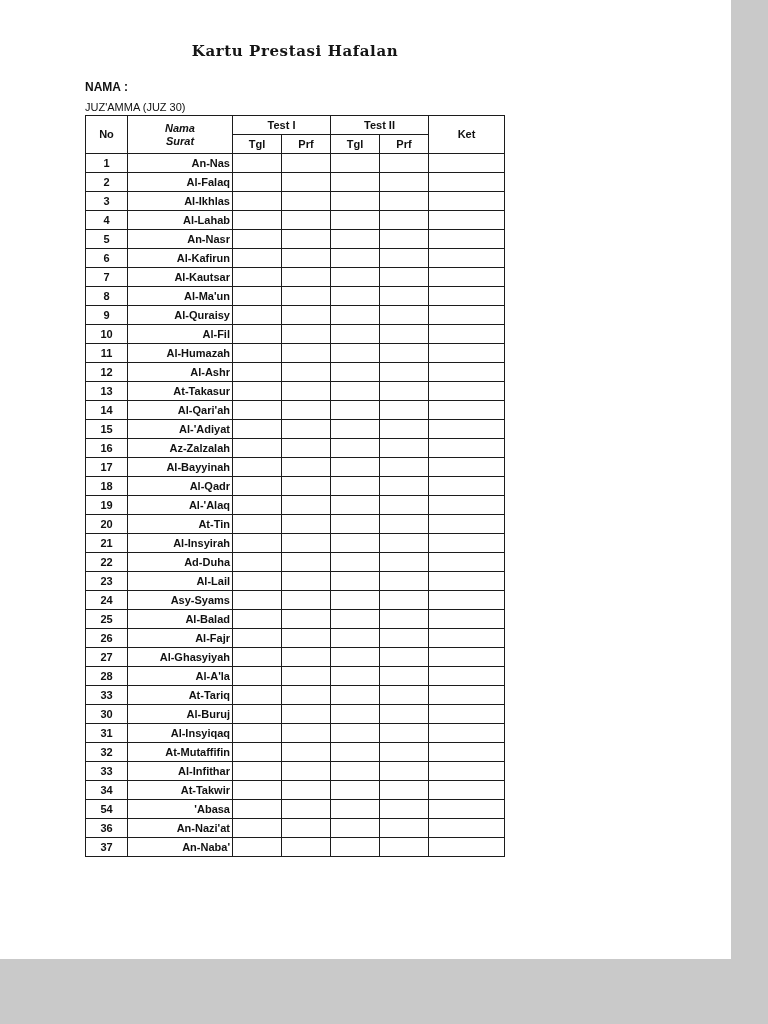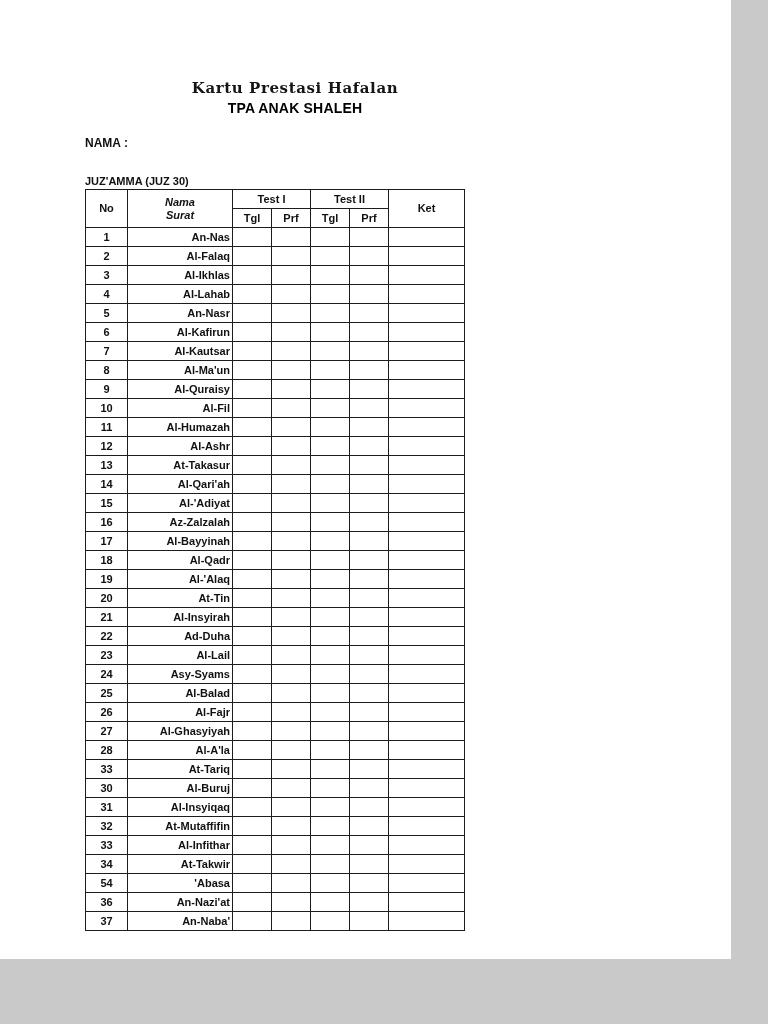--- a/index.html
+++ b/index.html
@@ -16,21 +16,21 @@
     left: 0;
     top: 0;
     width: 731px;
     height: 959px;
     background: #ffffff;
     color: #111111;
   }
   .content {
     margin-left: 85px;
     width: 420px;
-    padding-top: 79px;
+    padding-top: 42px;
   }
   .doc-title {
     text-align: center;
     font-family: "DejaVu Serif", serif;
     font-weight: bold;
     font-size: 15px;
     letter-spacing: 0.6px;
     color: #151515;
   }
   .doc-subtitle {
@@ -40,29 +40,29 @@
     margin-top: 3px;
     letter-spacing: 0.2px;
     color: #000000;
   }
   .name-label {
     font-weight: bold;
     font-size: 12px;
     margin-top: 20px;
   }
   .section-label {
-    font-weight: bold;
+    font-weight: normal;
     font-size: 11px;
-    margin-top: 25px;
+    margin-top: 7px;
     margin-bottom: 2px;
   }
   table.hafalan {
     border-collapse: collapse;
     table-layout: fixed;
-    width: 380px;
+    width: 420px;
     font-size: 11px;
     font-weight: bold;
     color: #111111;
   }
   table.hafalan th, table.hafalan td {
     border: 1px solid #1c1c1c;
     padding: 0 2px;
     height: 18px;
     line-height: 1.1;
     overflow: hidden;
@@ -89,21 +89,20 @@
   td.td-blank { background: #ffffff; }
 </style>
 </head>
 <body>
 
 <div class="canvas">
   <div class="page">
     <div class="content">
 
       <div class="doc-title">Kartu Prestasi Hafalan</div>
-      <div class="doc-subtitle">TPA ANAK SHALEH</div>
 
       <div class="name-label">NAMA :</div>
       <div class="section-label">JUZ'AMMA (JUZ 30)</div>
 
       <table class="hafalan">
         <thead>
           <tr>
             <th rowspan="2" class="col-no">No</th>
             <th rowspan="2" class="col-surat">Nama
 Surat</th>

